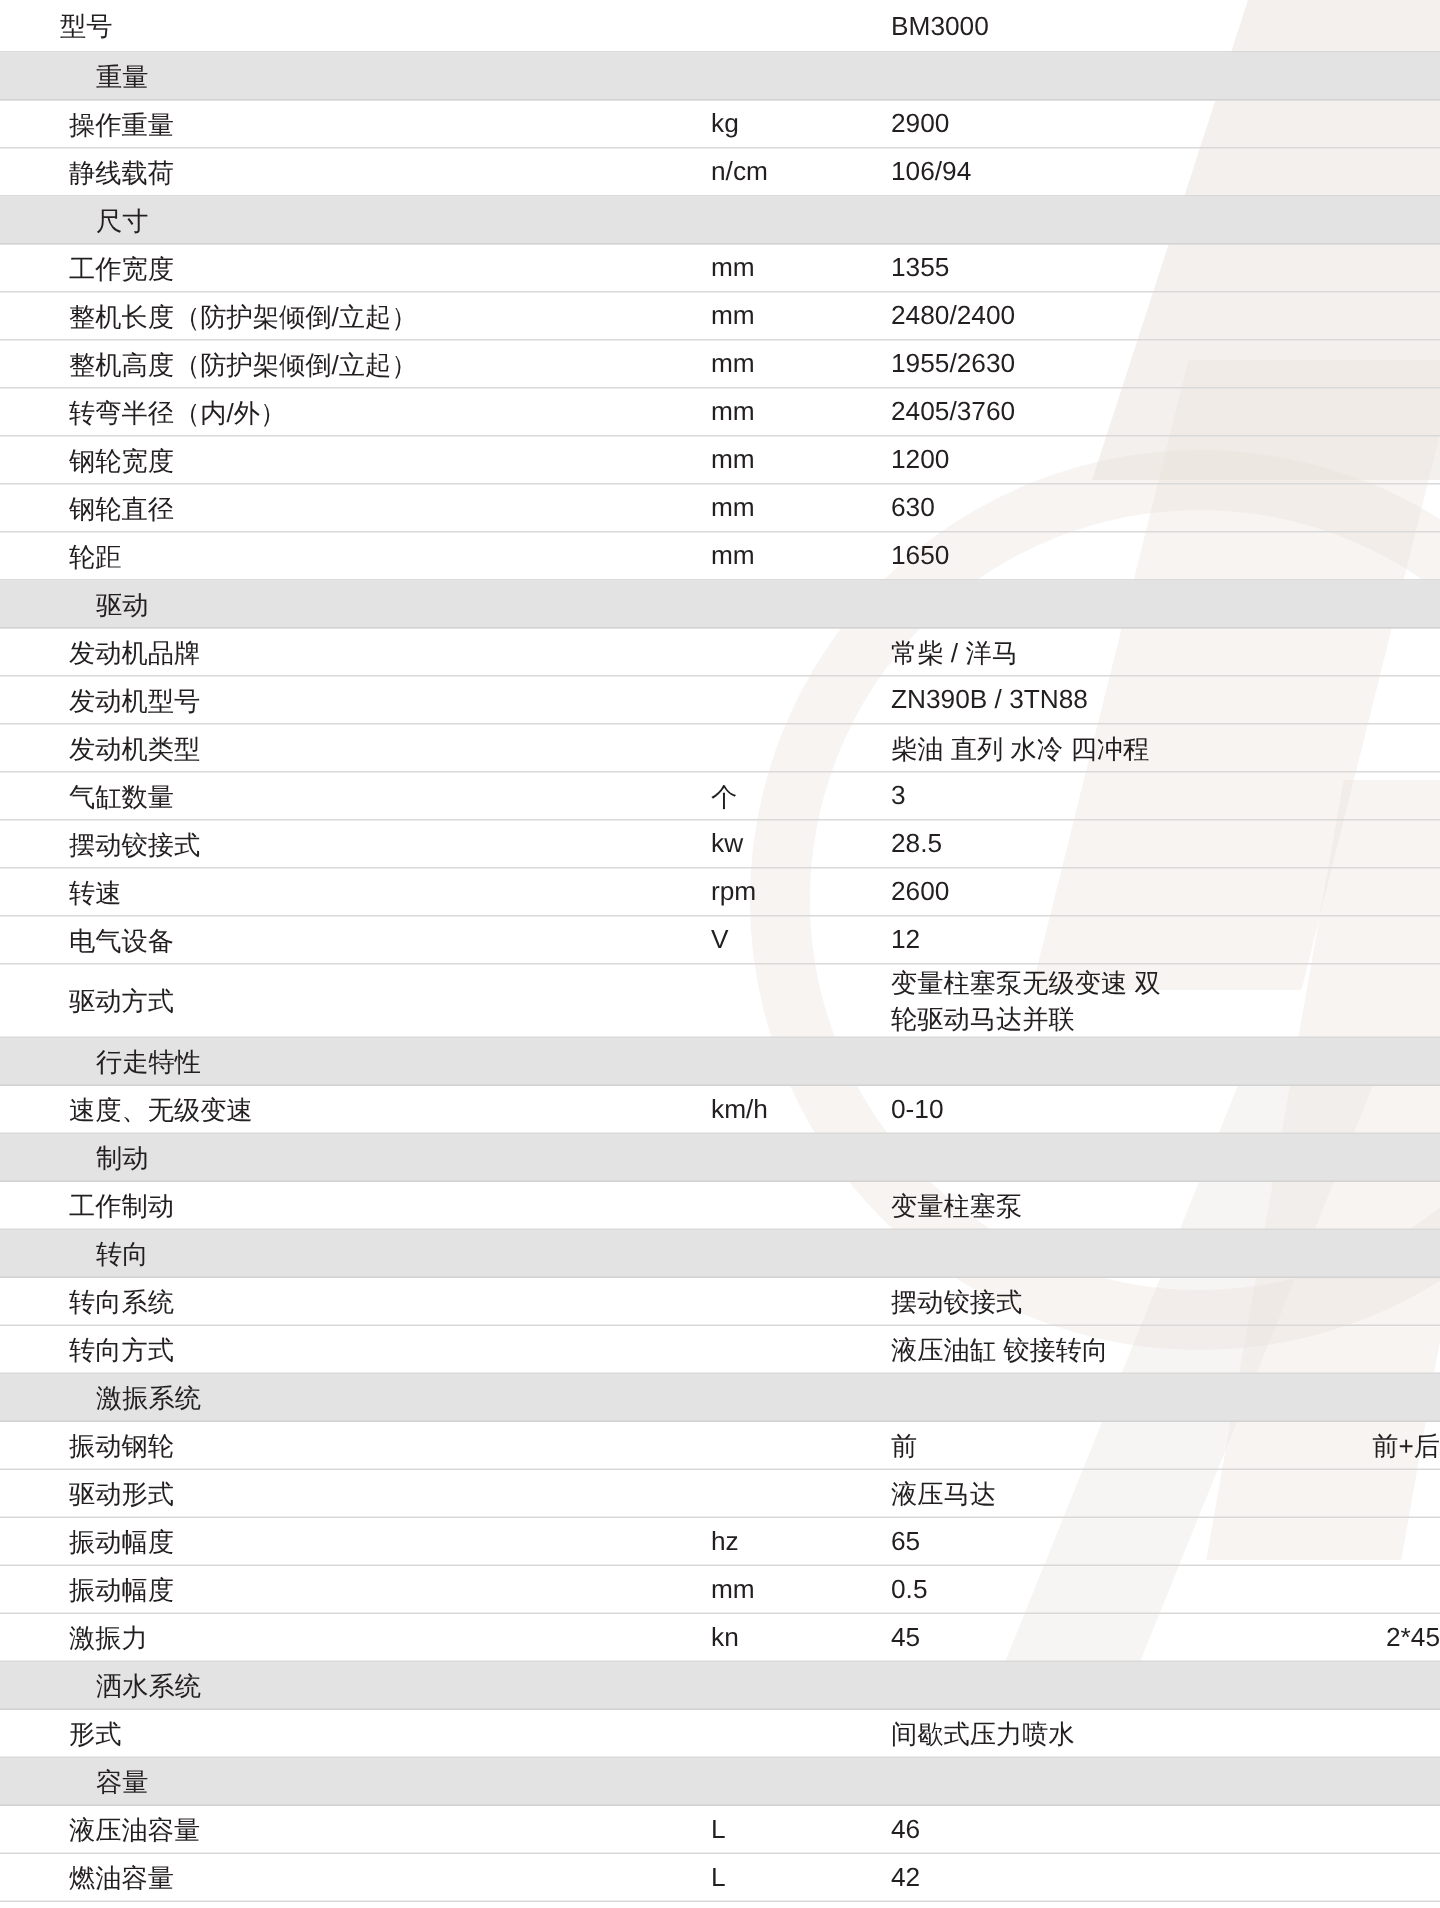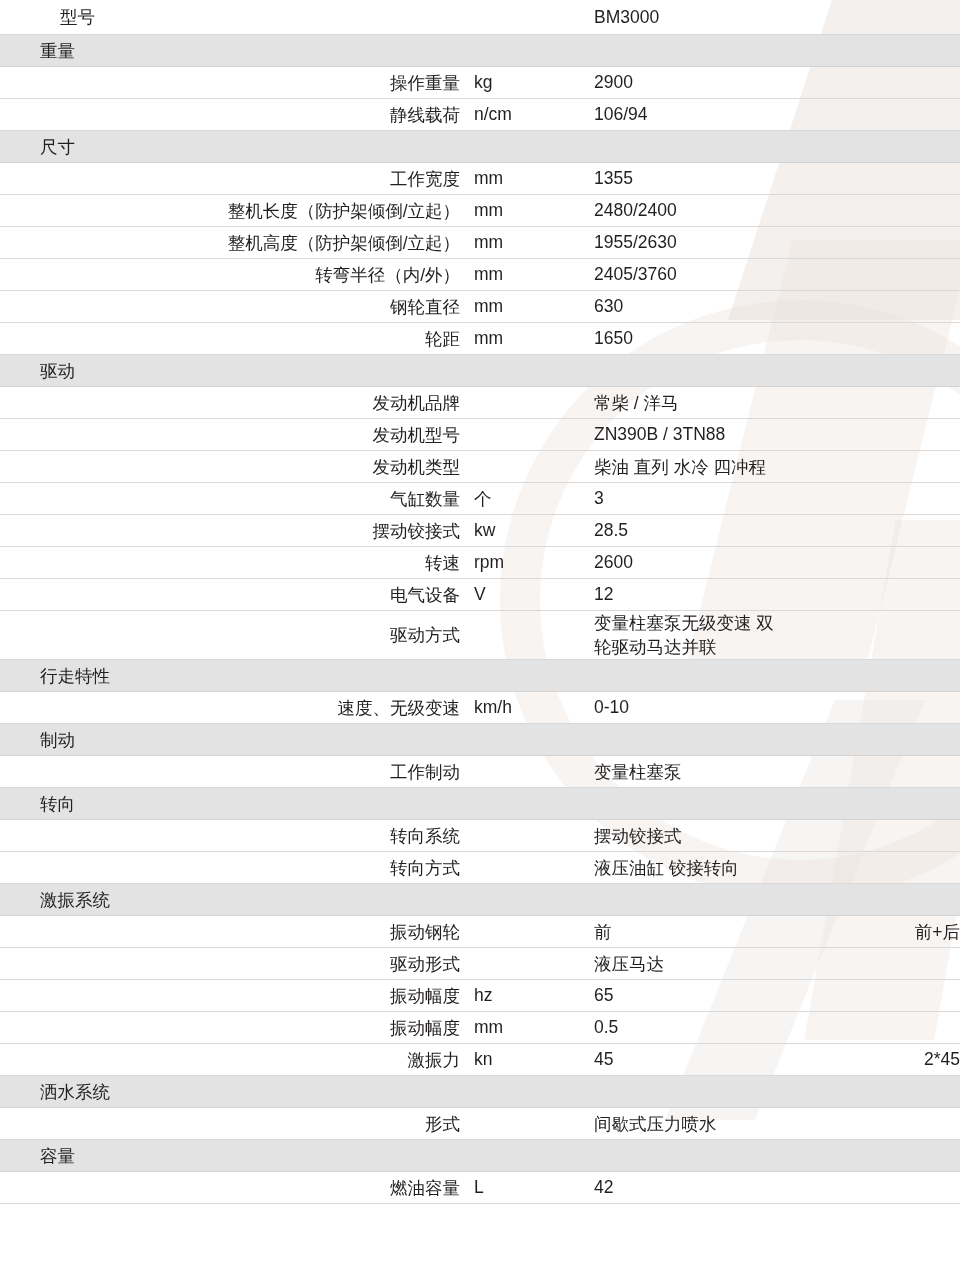--- a/index.html
+++ b/index.html
@@ -71,49 +71,48 @@
   .col-v1    { width: 200px; }
   .col-v2    { width: 180px; }
 
   tr.row td {
     border-bottom: 1px solid #d9d9d9;
     height: 31px;
   }
   tr.row td.label {
     padding-left: 46px;
     white-space: nowrap;
-    text-align: right;
   }
   tr.row td.unit {
     padding-left: 14px;
   }
   tr.row td.value {
     padding-left: 14px;
   }
   tr.row td.value2 {
     padding-left: 14px;
     text-align: right;
   }
 
   tr.section td {
     background: #e3e3e3;
     height: 31px;
     border-bottom: 1px solid #d2d2d2;
   }
   tr.section td.label {
-    padding-left: 40px;
+    padding-left: 64px;
     font-weight: normal;
   }
 
   tr.header td {
     height: 34px;
     border-bottom: 1px solid #d9d9d9;
   }
   tr.header td.label {
-    padding-left: 60px;
+    padding-left: 40px;
   }
   tr.header td.value {
     padding-left: 14px;
   }
 </style>
 </head>
 <body>
 
 <div class="bg-decor">
   <div class="band b1"></div>
@@ -173,20 +172,26 @@
         <td class="value">1955/2630</td>
         <td class="value2"></td>
       </tr>
       <tr class="row">
         <td class="label">转弯半径（内/外）</td>
         <td class="unit">mm</td>
         <td class="value">2405/3760</td>
         <td class="value2"></td>
       </tr>
       <tr class="row">
+        <td class="label">钢轮宽度</td>
+        <td class="unit">mm</td>
+        <td class="value">1200</td>
+        <td class="value2"></td>
+      </tr>
+      <tr class="row">
         <td class="label">钢轮直径</td>
         <td class="unit">mm</td>
         <td class="value">630</td>
         <td class="value2"></td>
       </tr>
       <tr class="row">
         <td class="label">轮距</td>
         <td class="unit">mm</td>
         <td class="value">1650</td>
         <td class="value2"></td>
@@ -314,19 +319,25 @@
       <tr class="row">
         <td class="label">形式</td>
         <td class="unit"></td>
         <td class="value">间歇式压力喷水</td>
         <td class="value2"></td>
       </tr>
       <tr class="section">
         <td class="label" colspan="4">容量</td>
       </tr>
       <tr class="row">
+        <td class="label">液压油容量</td>
+        <td class="unit">L</td>
+        <td class="value">46</td>
+        <td class="value2"></td>
+      </tr>
+      <tr class="row">
         <td class="label">燃油容量</td>
         <td class="unit">L</td>
         <td class="value">42</td>
         <td class="value2"></td>
       </tr>
     </tbody>
 </table>
 
 </body></html>

